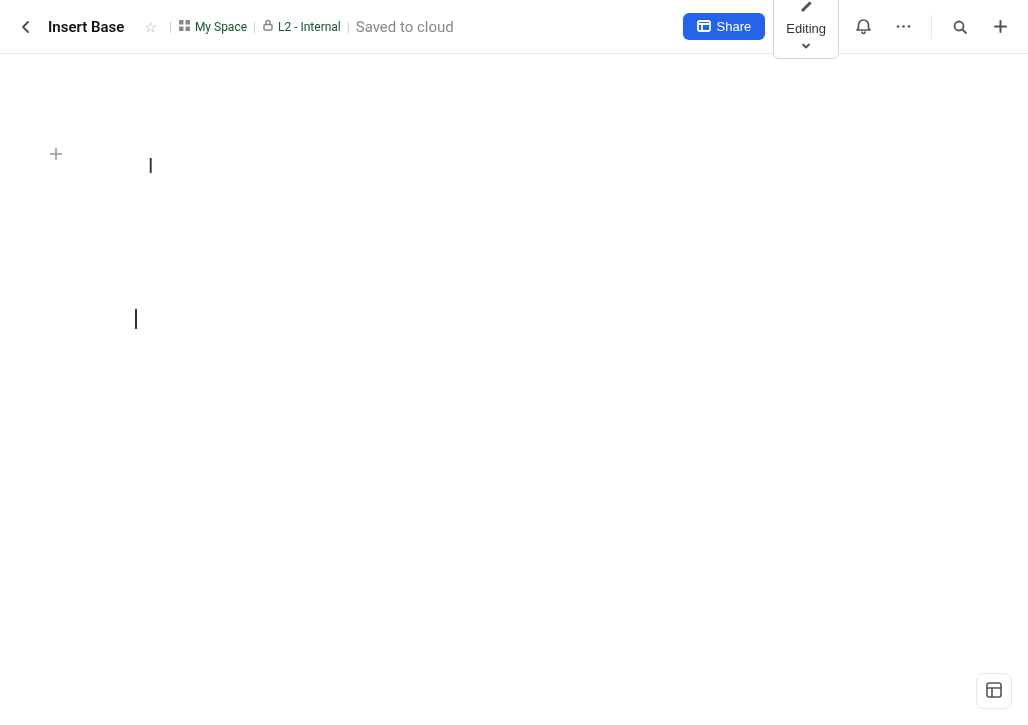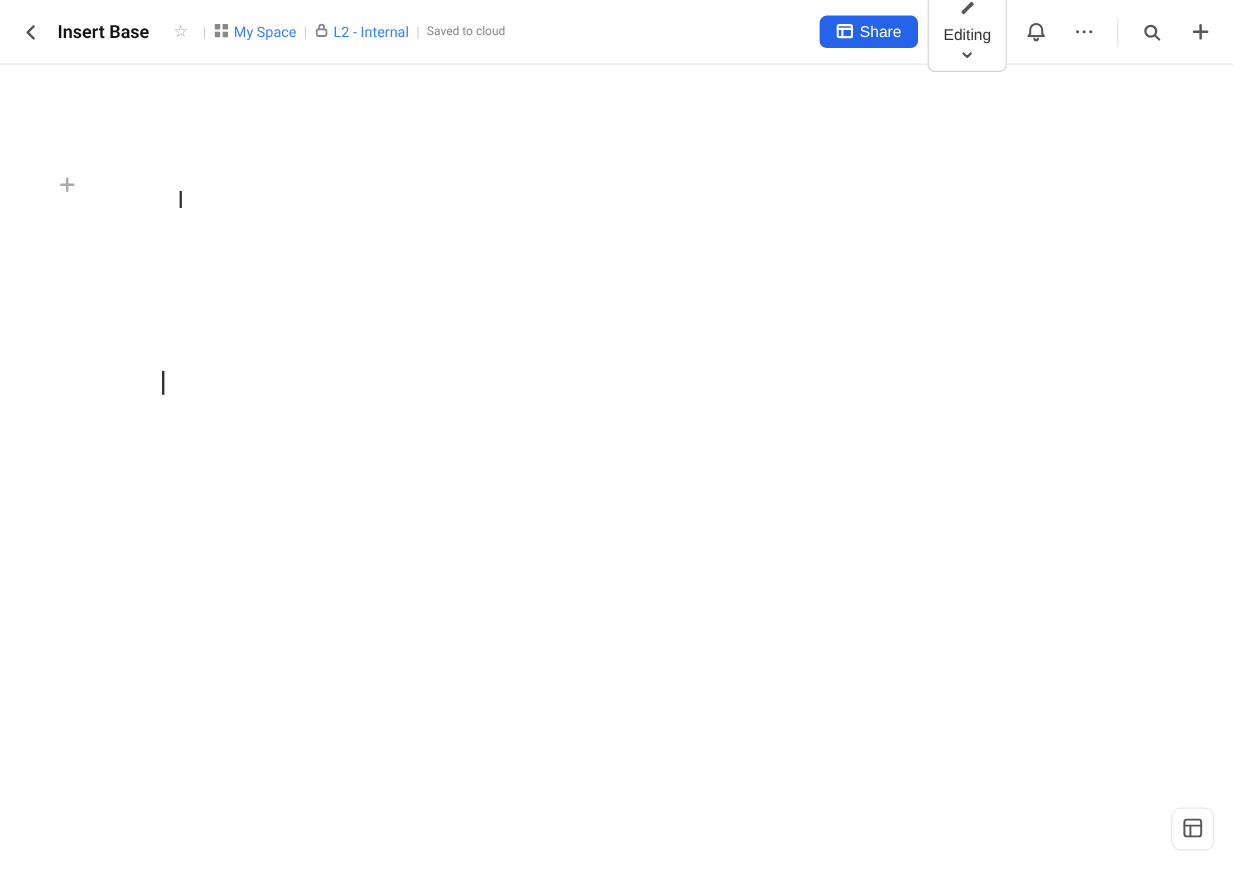--- a/index.html
+++ b/index.html
@@ -75,29 +75,29 @@
     }
 
     .breadcrumb-sep {
       color: #ccc;
     }
 
     .breadcrumb-item {
       display: flex;
       align-items: center;
       gap: 4px;
-      color: #3b82f6;
+      color: #14532d;
     }
 
     .breadcrumb-item .icon {
       font-size: 11px;
     }
 
     .saved-status {
-      font-size: 10px;
+      font-size: 15px;
       color: #888;
     }
 
     .header-right {
       display: flex;
       align-items: center;
       gap: 8px;
     }
 
     .share-btn {

